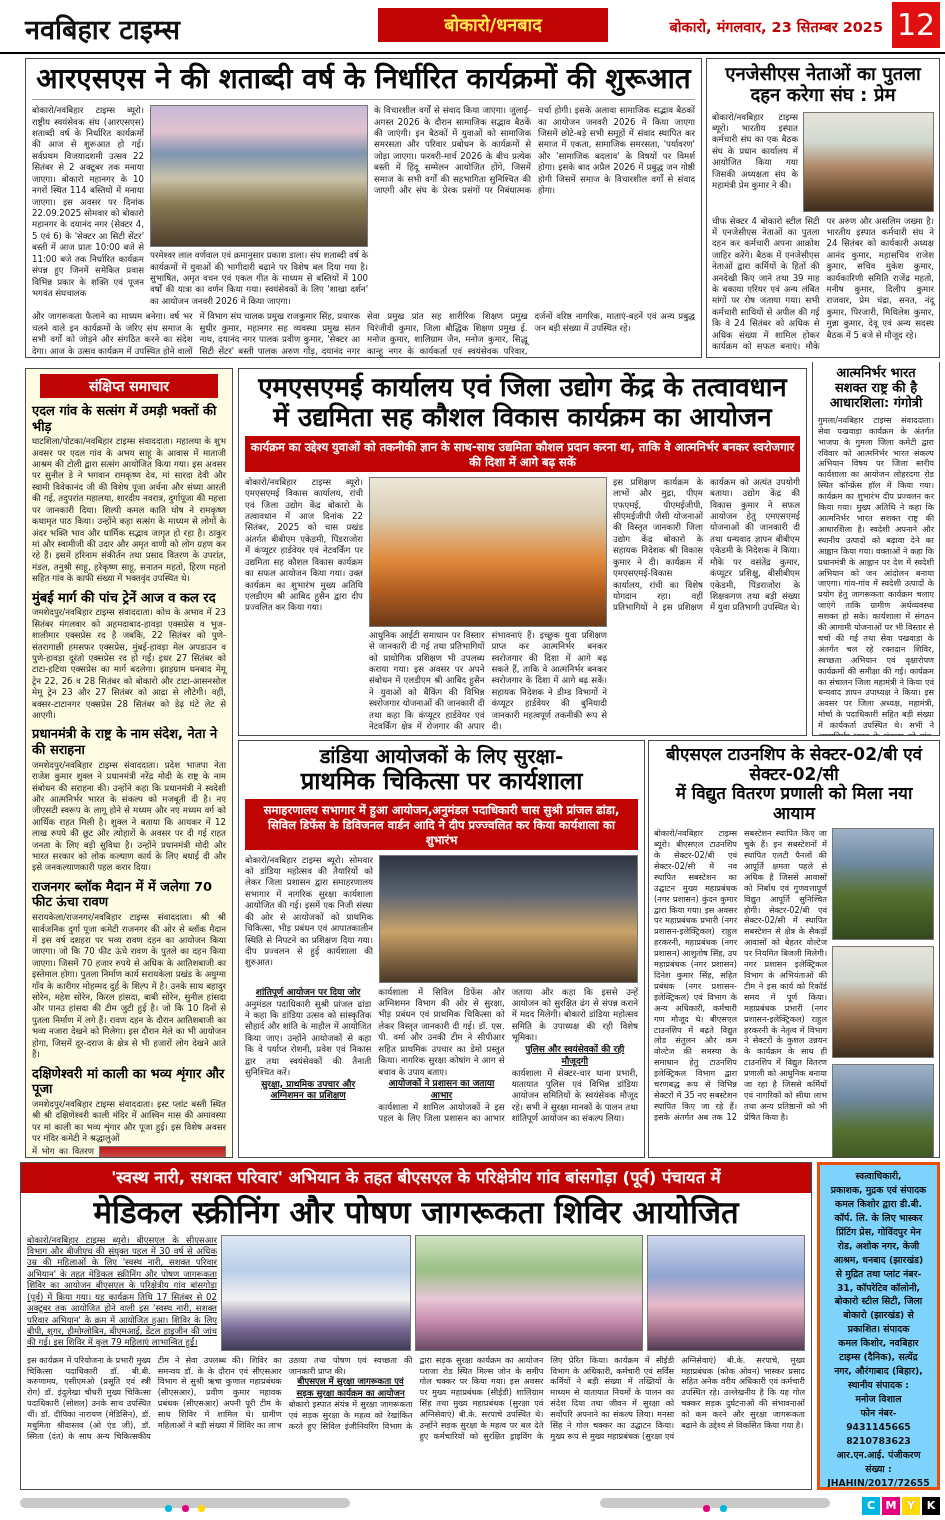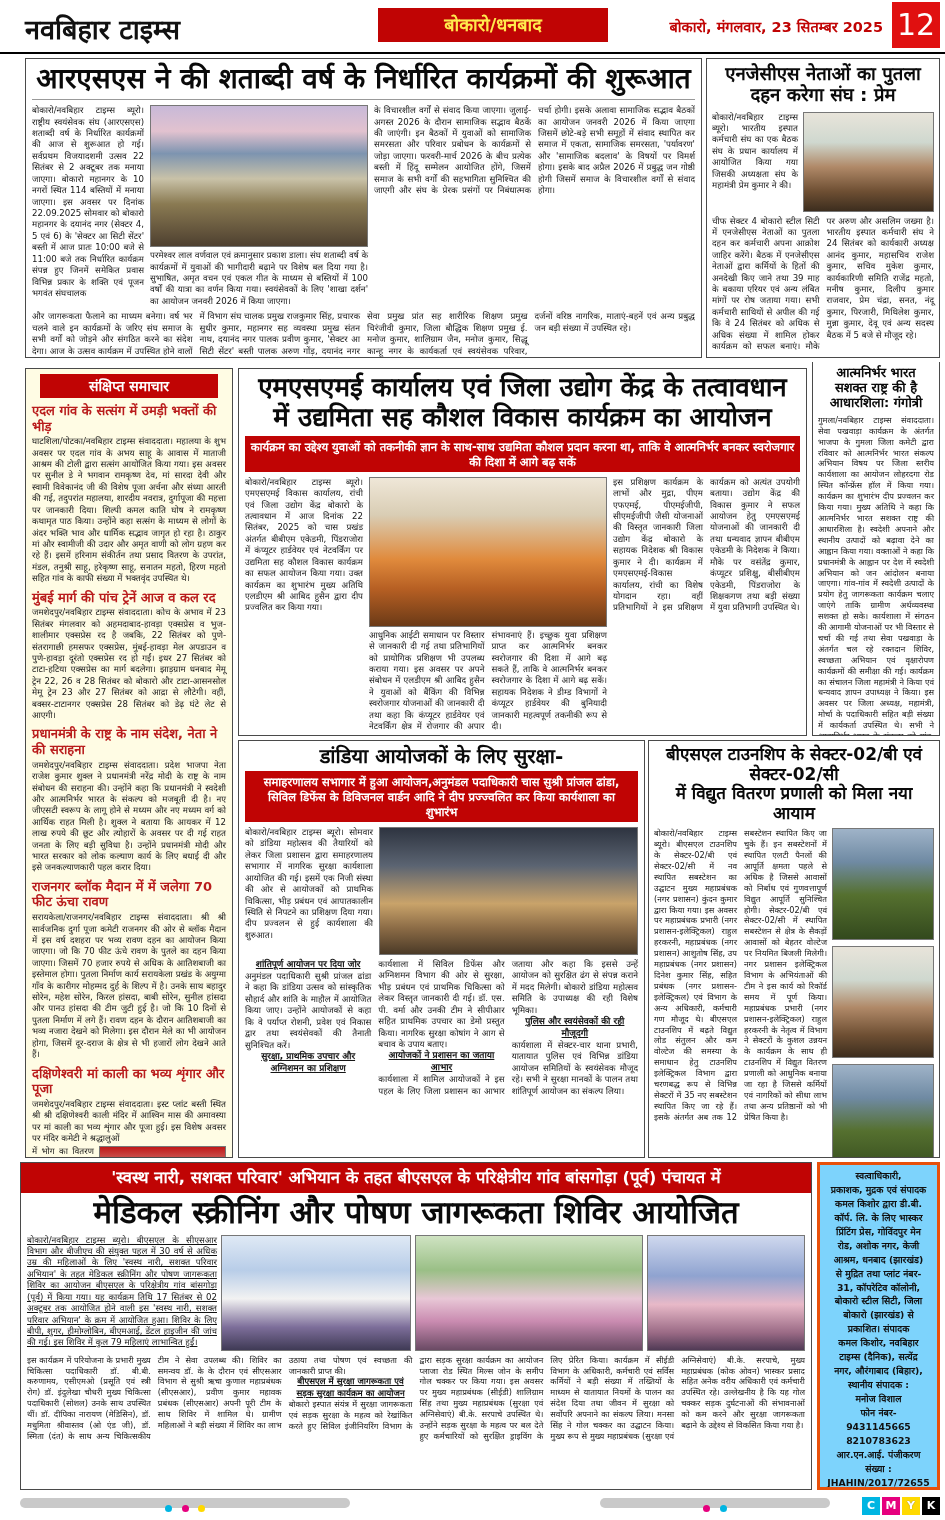--- a/index.html
+++ b/index.html
@@ -18,21 +18,21 @@
   .ph-march{background:linear-gradient(180deg,#c8b9d8 0%,#e2c2cf 18%,#7d94b0 34%,#c9c2a8 52%,#8a7a52 70%,#4e4030 100%);}
   .ph-meeting{background:linear-gradient(180deg,#e8e4da 0%,#cfd8cf 30%,#b08968 55%,#6e4f33 80%,#3c2d1e 100%);}
   .ph-seminar{background:linear-gradient(180deg,#efe7d8 0%,#d9cdb4 25%,#e08a3c 55%,#b65f23 75%,#6b3a17 100%);}
   .ph-lamp{background:linear-gradient(180deg,#2e3440 0%,#5b6472 30%,#c9a36a 60%,#8a6a45 80%,#4b3a27 100%);}
   .ph-power{background:linear-gradient(180deg,#9fb3c8 0%,#6f8aa3 30%,#55702f 60%,#33491d 100%);}
   .ph-temple{background:linear-gradient(180deg,#c01818 0%,#e0dcd0 30%,#7fae6a 55%,#9a8f80 80%,#5a5248 100%);}
   .ph-camp1{background:linear-gradient(180deg,#dfe9f5 0%,#b8cde8 30%,#f2f2f2 55%,#7d6e9a 80%,#3f3a55 100%);}
   .ph-camp2{background:linear-gradient(180deg,#cfe3c2 0%,#9abf86 30%,#e8c7d6 55%,#c98bb0 75%,#6a4a64 100%);}
   .ph-camp3{background:linear-gradient(180deg,#cfd8ee 0%,#8fa3d0 35%,#e8b9c8 60%,#9a6a85 85%,#503a55 100%);}
   .briefs{background:#fffce4;border:1px solid #4a4a4a;box-sizing:border-box;overflow:hidden;}
-  .brief-title{font-weight:bold;font-size:13px;line-height:1.2;margin:5px 0 2px 0;color:#b91c1c;}
+  .brief-title{font-weight:bold;font-size:13px;line-height:1.2;margin:5px 0 2px 0;color:#000000;}
   .subhead-inline{font-weight:bold;text-decoration:underline;font-size:9px;text-align:center;}
   .pubbox{border:3px solid #e8500a;box-sizing:border-box;background:#7dd3fc;
           font-size:9.3px;font-weight:bold;text-align:center;line-height:1.5;
           white-space:pre-line;overflow:hidden;padding:4px 2px;}
   .cmyk{width:18px;height:18px;display:inline-block;color:#fff;font-weight:bold;font-size:11px;
         text-align:center;line-height:18px;margin-left:2px;}
   .graybar{background:#c9c9c9;border-radius:5px;height:10px;}
   .dot{width:7px;height:7px;border-radius:50%;display:inline-block;margin:1px 2px;}
 </style>
 </head>
@@ -116,20 +116,21 @@
       <div style="width:238px;flex:none;">
         <div class="photo ph-seminar" style="width:238px;height:150px;"></div>
         <div class="body-txt cols2" style="margin-top:3px;">आधुनिक आईटी समाधान पर विस्तार से जानकारी दी गई तथा प्रतिभागियों को प्रायोगिक प्रशिक्षण भी उपलब्ध कराया गया। इस अवसर पर अपने संबोधन में एलडीएम श्री आबिद हुसैन ने युवाओं को बैंकिंग की विभिन्न स्वरोजगार योजनाओं की जानकारी दी तथा कहा कि कंप्यूटर हार्डवेयर एवं नेटवर्किंग क्षेत्र में रोजगार की अपार संभावनाएं हैं। इच्छुक युवा प्रशिक्षण प्राप्त कर आत्मनिर्भर बनकर स्वरोजगार की दिशा में आगे बढ़ सकते हैं, ताकि वे आत्मनिर्भर बनकर स्वरोजगार के दिशा में आगे बढ़ सकें। सहायक निदेशक ने डीम्ड विभागों ने कंप्यूटर हार्डवेयर की बुनियादी जानकारी महत्वपूर्ण तकनीकी रूप से दी।</div>
       </div>
       <div class="body-txt cols2" style="flex:1;">इस प्रशिक्षण कार्यक्रम के लाभों और मुद्रा, पीएम एफएमई, पीएमईजीपी, सीएमईजीपी जैसी योजनाओं की विस्तृत जानकारी जिला उद्योग केंद्र बोकारो के सहायक निदेशक श्री विकास कुमार ने दी। कार्यक्रम में एमएसएमई-विकास कार्यालय, रांची का विशेष योगदान रहा। वहीं प्रतिभागियों ने इस प्रशिक्षण कार्यक्रम को अत्यंत उपयोगी बताया। उद्योग केंद्र की विकास कुमार ने सफल आयोजन हेतु एमएसएमई योजनाओं की जानकारी दी तथा धन्यवाद ज्ञापन बीबीएम एकेडमी के निदेशक ने किया। मौके पर वसंतेंद्र कुमार, कंप्यूटर प्रशिक्षु, बीसीबीएम एकेडमी, पिंडराजोरा के शिक्षकगण तथा बड़ी संख्या में युवा प्रतिभागी उपस्थित थे।</div>
     </div>
   </div>
 
   <div class="abs art" style="left:238px;top:740px;width:407px;height:418px;padding:4px 6px;">
     <div class="hl" style="font-size:20px;">डांडिया आयोजकों के लिए सुरक्षा-</div>
+    <div class="hl" style="font-size:24px;">प्राथमिक चिकित्सा पर कार्यशाला</div>
     <div class="redbar" style="font-size:11.5px;padding:3px 6px;margin-top:3px;">समाहरणालय सभागार में हुआ आयोजन,अनुमंडल पदाधिकारी चास सुश्री प्रांजल ढांडा, सिविल डिफेंस के डिविजनल वार्डन आदि ने दीप प्रज्ज्वलित कर किया कार्यशाला का शुभारंभ</div>
     <div style="display:flex;gap:6px;margin-top:5px;">
       <div class="body-txt" style="width:128px;flex:none;">बोकारो/नवबिहार टाइम्स ब्यूरो। सोमवार को डांडिया महोत्सव की तैयारियों को लेकर जिला प्रशासन द्वारा समाहरणालय सभागार में नागरिक सुरक्षा कार्यशाला आयोजित की गई। इसमें एक निजी संस्था की ओर से आयोजकों को प्राथमिक चिकित्सा, भीड़ प्रबंधन एवं आपातकालीन स्थिति से निपटने का प्रशिक्षण दिया गया। दीप प्रज्वलन से हुई कार्यशाला की शुरुआत।</div>
       <div class="photo ph-lamp" style="flex:1;height:128px;"></div>
     </div>
     <div class="cols3 body-txt" style="margin-top:4px;">
       <div class="subhead-inline">शांतिपूर्ण आयोजन पर दिया जोर</div>
       <div>अनुमंडल पदाधिकारी सुश्री प्रांजल ढांडा ने कहा कि डांडिया उत्सव को सांस्कृतिक सौहार्द और शांति के माहौल में आयोजित किया जाए। उन्होंने आयोजकों से कहा कि वे पर्याप्त रोशनी, प्रवेश एवं निकास द्वार तथा स्वयंसेवकों की तैनाती सुनिश्चित करें।</div>
       <div class="subhead-inline">सुरक्षा, प्राथमिक उपचार और अग्निशमन का प्रशिक्षण</div>
       <div>कार्यशाला में सिविल डिफेंस और अग्निशमन विभाग की ओर से सुरक्षा, भीड़ प्रबंधन एवं प्राथमिक चिकित्सा को लेकर विस्तृत जानकारी दी गई। डॉ. एस. पी. वर्मा और उनकी टीम ने सीपीआर सहित प्राथमिक उपचार का डेमो प्रस्तुत किया। नागरिक सुरक्षा कोषांग ने आग से बचाव के उपाय बताए।</div>

